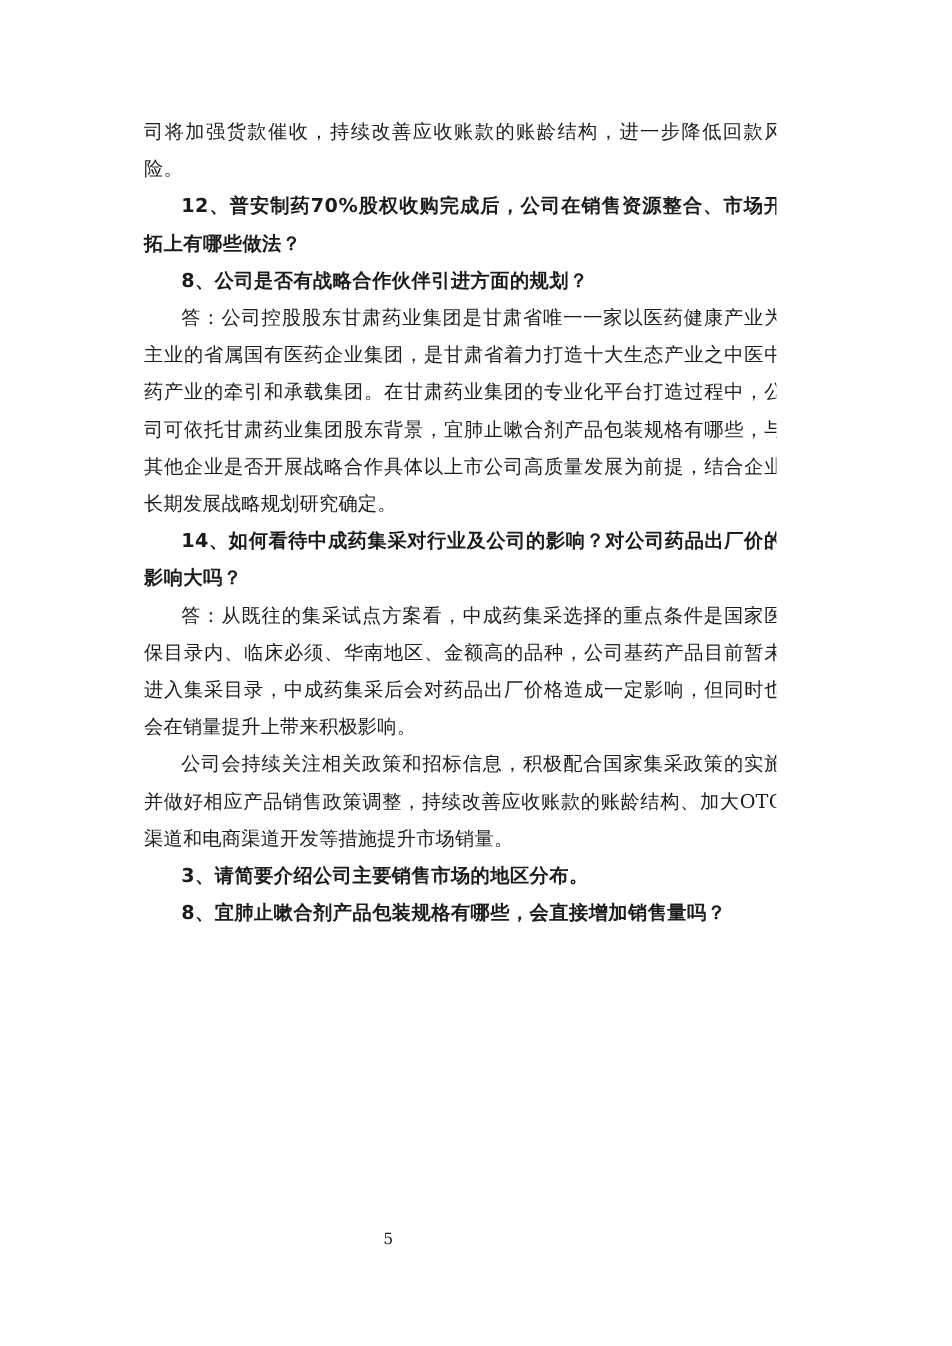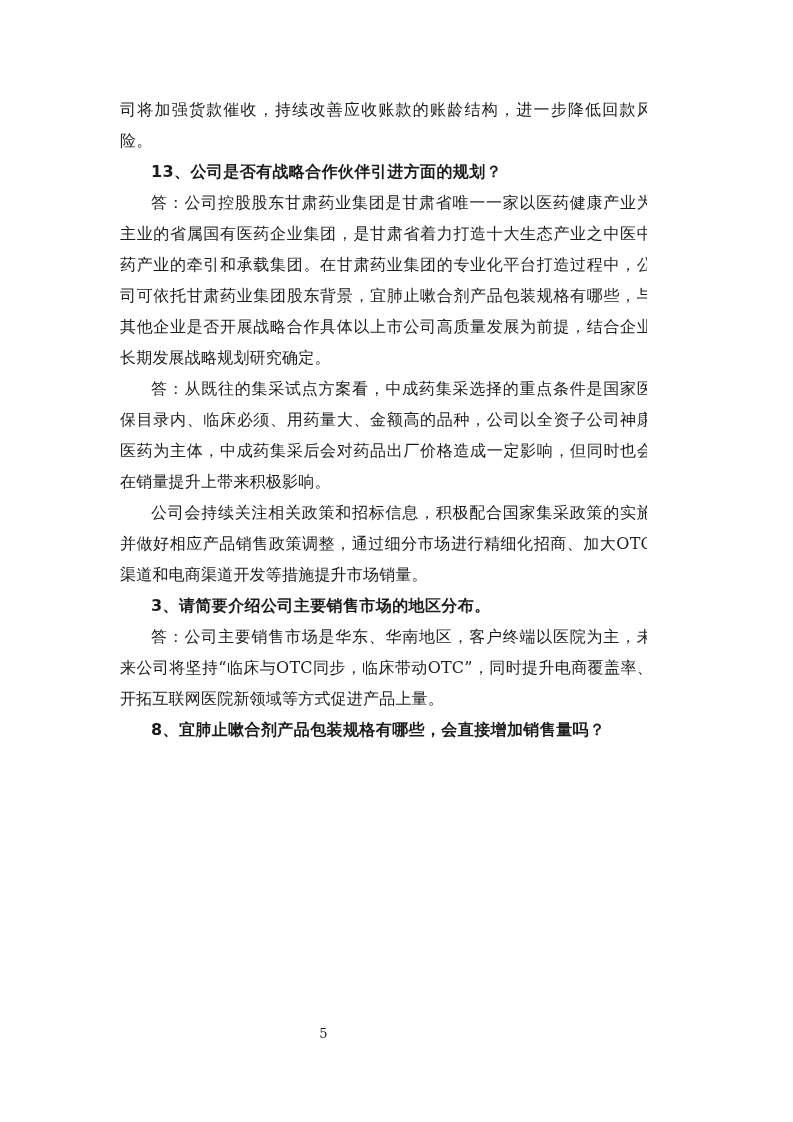--- a/index.html
+++ b/index.html
@@ -55,33 +55,34 @@
   }
 </style>
 </head>
 <body>
 
 <div class="page">
   <div class="content">
 
     <p class="para-flush">司将加强货款催收，持续改善应收账款的账龄结构，进一步降低回款风险。</p>
 
+    <p class="question">12、普安制药70%股权收购完成后，公司在销售资源整合、市场开拓上有哪些做法？</p>
 
 
-    <p class="question">13、公司是否有战略合作伙伴引进方面的规划？</p>
+    <p class="question">8、公司是否有战略合作伙伴引进方面的规划？</p>
 
     <p class="para-indent">答：公司控股股东甘肃药业集团是甘肃省唯一一家以医药健康产业为主业的省属国有医药企业集团，是甘肃省着力打造十大生态产业之中医中药产业的牵引和承载集团。在甘肃药业集团的专业化平台打造过程中，公司可依托甘肃药业集团股东背景，宜肺止嗽合剂产品包装规格有哪些，与其他企业是否开展战略合作具体以上市公司高质量发展为前提，结合企业长期发展战略规划研究确定。</p>
 
+    <p class="question">14、如何看待中成药集采对行业及公司的影响？对公司药品出厂价的影响大吗？</p>
 
-    <p class="para-indent">答：从既往的集采试点方案看，中成药集采选择的重点条件是国家医保目录内、临床必须、用药量大、金额高的品种，公司以全资子公司神康医药为主体，中成药集采后会对药品出厂价格造成一定影响，但同时也会在销量提升上带来积极影响。</p>
+    <p class="para-indent">答：从既往的集采试点方案看，中成药集采选择的重点条件是国家医保目录内、临床必须、华南地区、金额高的品种，公司基药产品目前暂未进入集采目录，中成药集采后会对药品出厂价格造成一定影响，但同时也会在销量提升上带来积极影响。</p>
 
-    <p class="para-indent">公司会持续关注相关政策和招标信息，积极配合国家集采政策的实施并做好相应产品销售政策调整，通过细分市场进行精细化招商、加大OTC渠道和电商渠道开发等措施提升市场销量。</p>
+    <p class="para-indent">公司会持续关注相关政策和招标信息，积极配合国家集采政策的实施并做好相应产品销售政策调整，持续改善应收账款的账龄结构、加大OTC渠道和电商渠道开发等措施提升市场销量。</p>
 
     <p class="question">3、请简要介绍公司主要销售市场的地区分布。</p>
 
-    <p class="para-indent">答：公司主要销售市场是华东、华南地区，客户终端以医院为主，未来公司将坚持“临床与OTC同步，临床带动OTC”，同时提升电商覆盖率、开拓互联网医院新领域等方式促进产品上量。</p>
 
     <p class="question">8、宜肺止嗽合剂产品包装规格有哪些，会直接增加销售量吗？</p>
 
   </div>
 
   <div class="page-footer">5</div>
 </div>
 
 </body></html>

